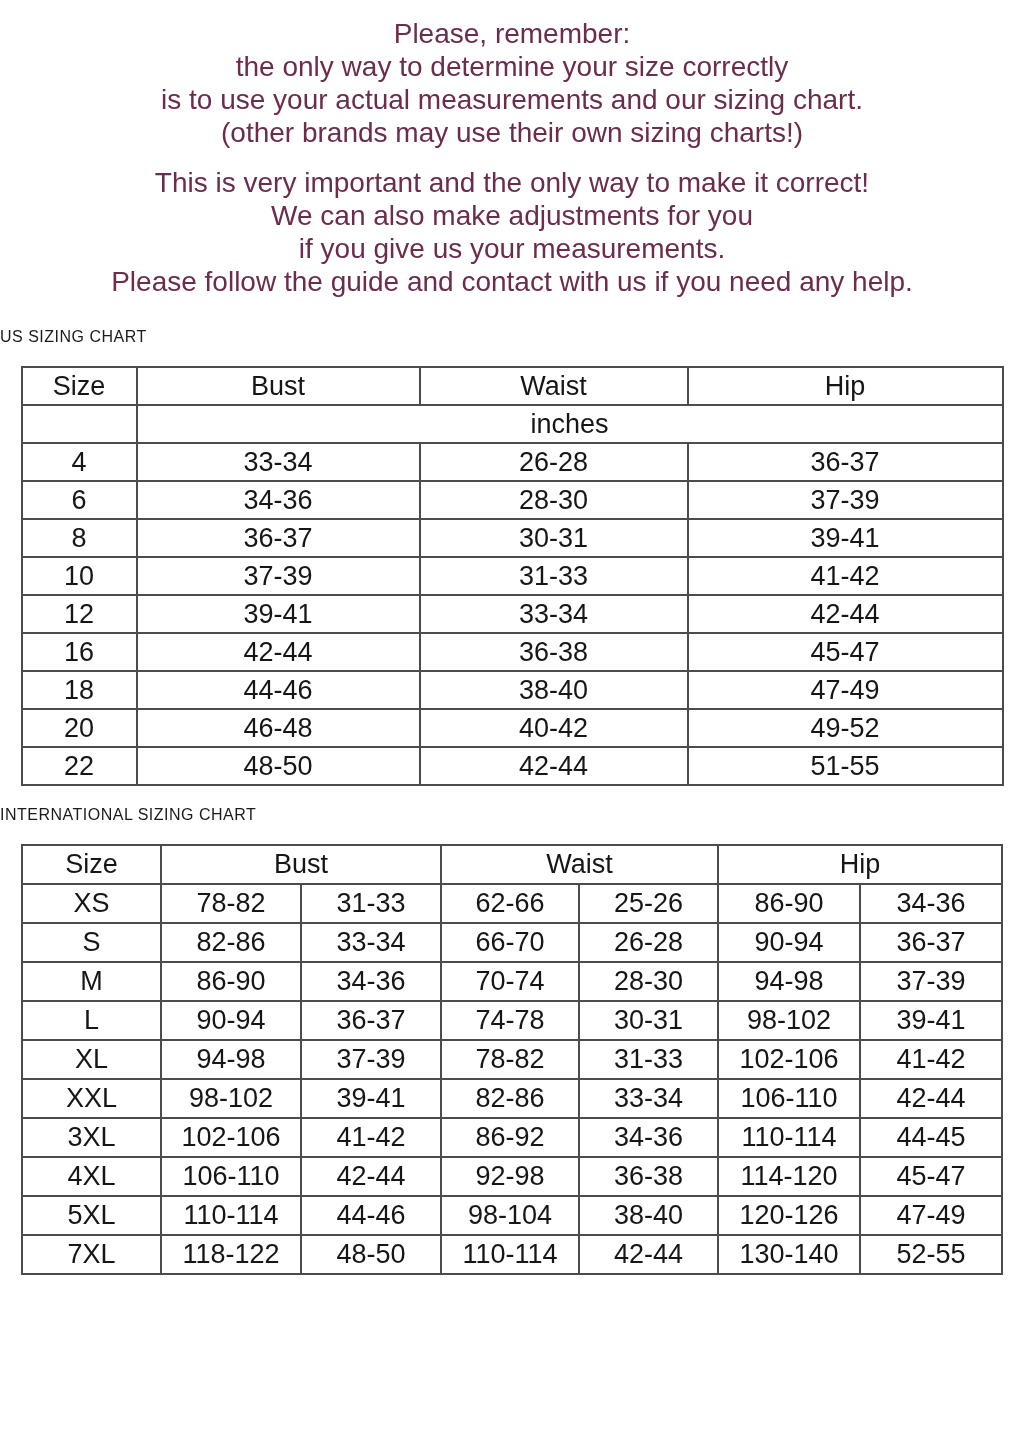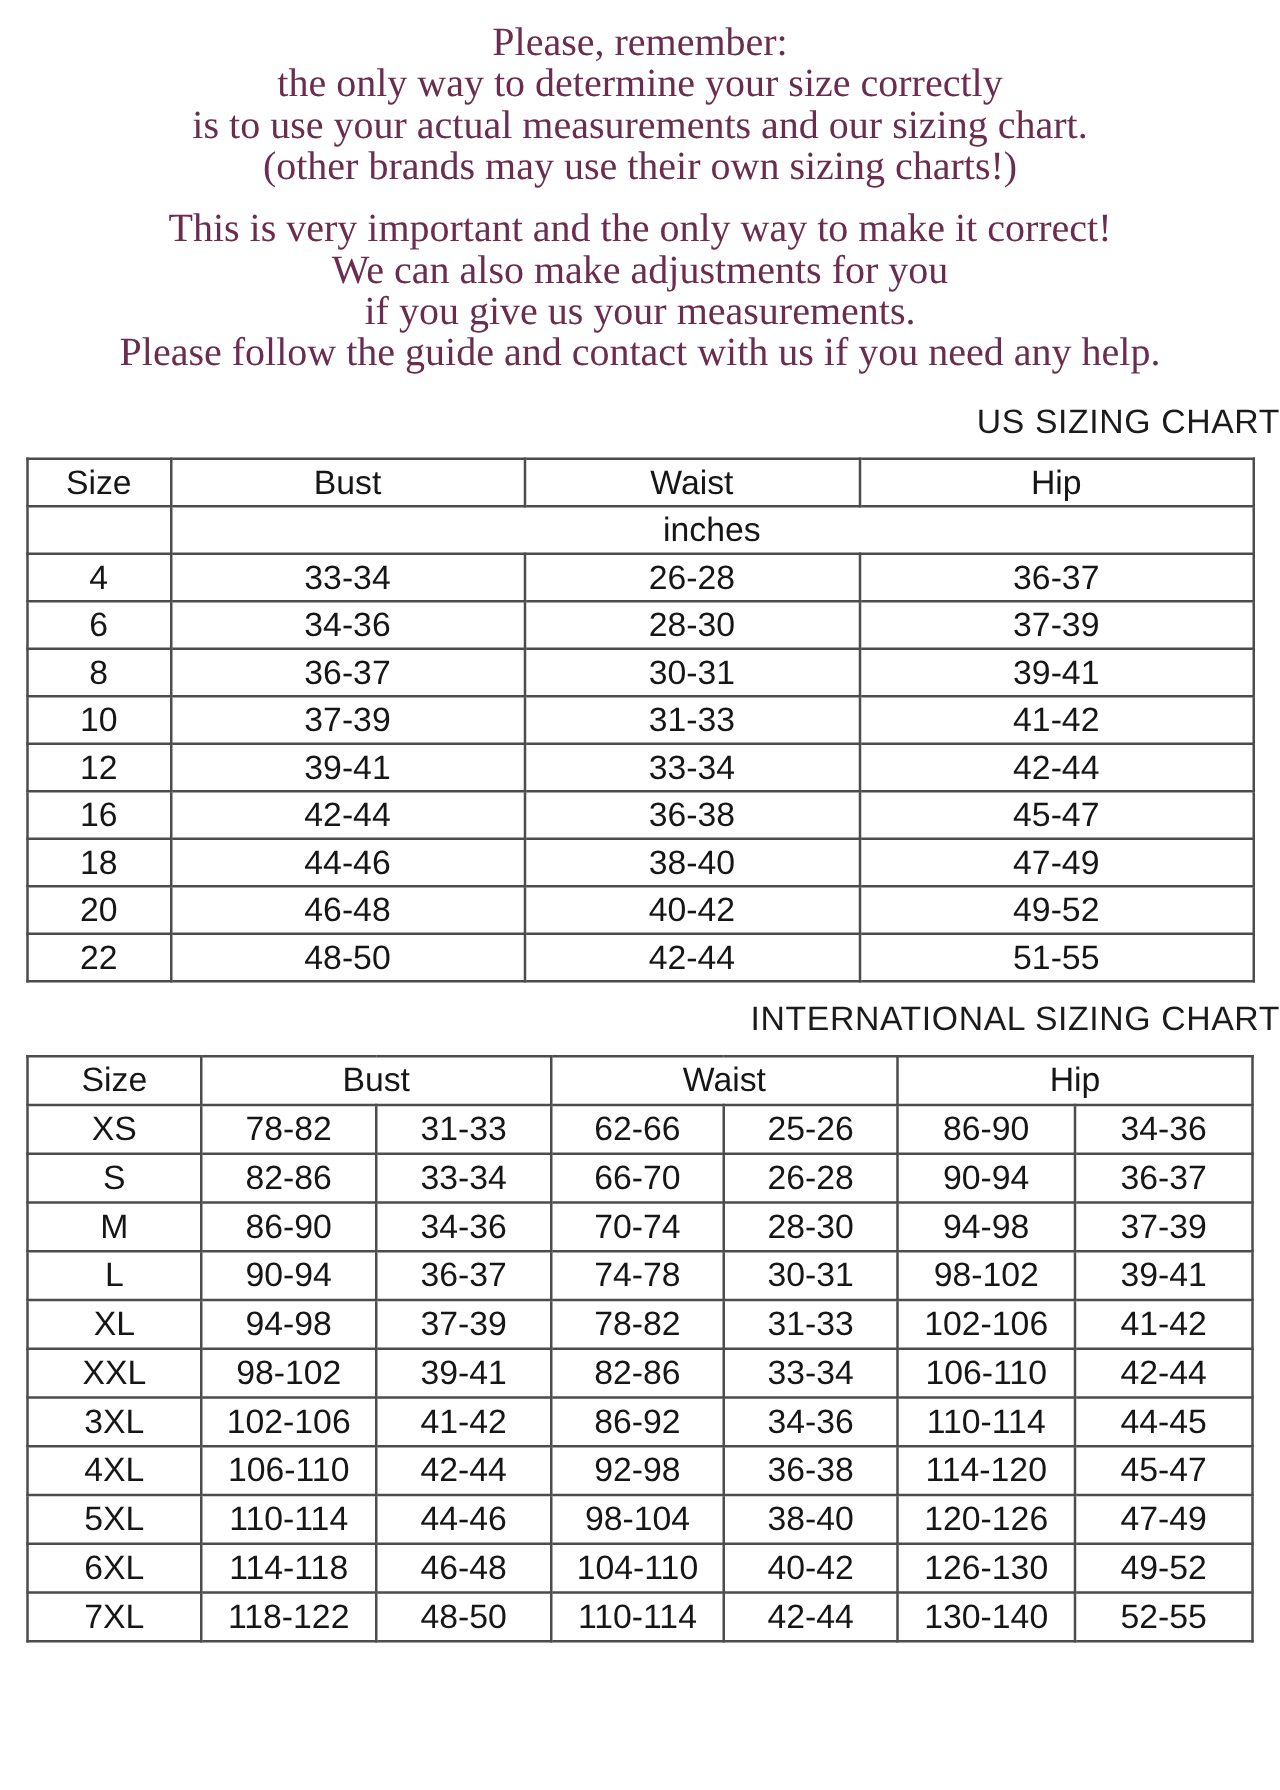--- a/index.html
+++ b/index.html
@@ -10,32 +10,31 @@
   body {
     width: 1024px;
     height: 1432px;
     font-family: "Liberation Sans", sans-serif;
     color: #1a1a1a;
     overflow: hidden;
   }
   .intro {
     margin-top: 17px;
     text-align: center;
-    font-size: 32px;
+    font-size: 28px;
     line-height: 33px;
     color: #6b2c4e;
     font-weight: 400;
-    font-family: Liberation Serif, serif;
   }
   .intro .para2 { margin-top: 17px; }
   .intro-line { min-height: 33px; }
 
   .chart-title {
-    text-align: right;
-    font-size: 27px;
+    text-align: left;
+    font-size: 16px;
     line-height: 26px;
     color: #1b1b1b;
     letter-spacing: 0.5px;
     font-weight: 400;
   }
   .us-title   { margin: 26px 0 7px 0; }
   .intl-title { margin: 13px 0 15px 0; }
 
   table {
     border-collapse: collapse;
@@ -251,29 +250,20 @@
       <tr>
         <td>5XL</td>
         <td>110-114</td>
         <td>44-46</td>
         <td>98-104</td>
         <td>38-40</td>
         <td>120-126</td>
         <td>47-49</td>
       </tr>
       <tr>
-        <td>6XL</td>
-        <td>114-118</td>
-        <td>46-48</td>
-        <td>104-110</td>
-        <td>40-42</td>
-        <td>126-130</td>
-        <td>49-52</td>
-      </tr>
-      <tr>
         <td>7XL</td>
         <td>118-122</td>
         <td>48-50</td>
         <td>110-114</td>
         <td>42-44</td>
         <td>130-140</td>
         <td>52-55</td>
       </tr>
     </tbody>
 </table>

